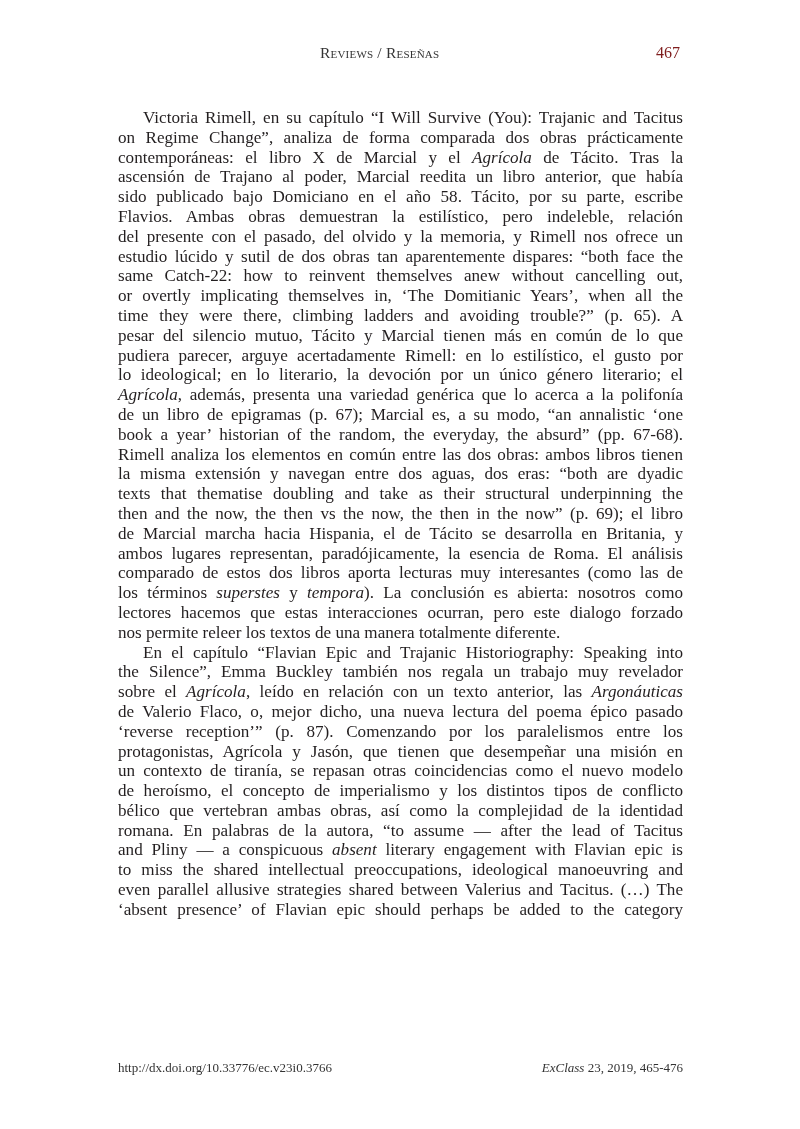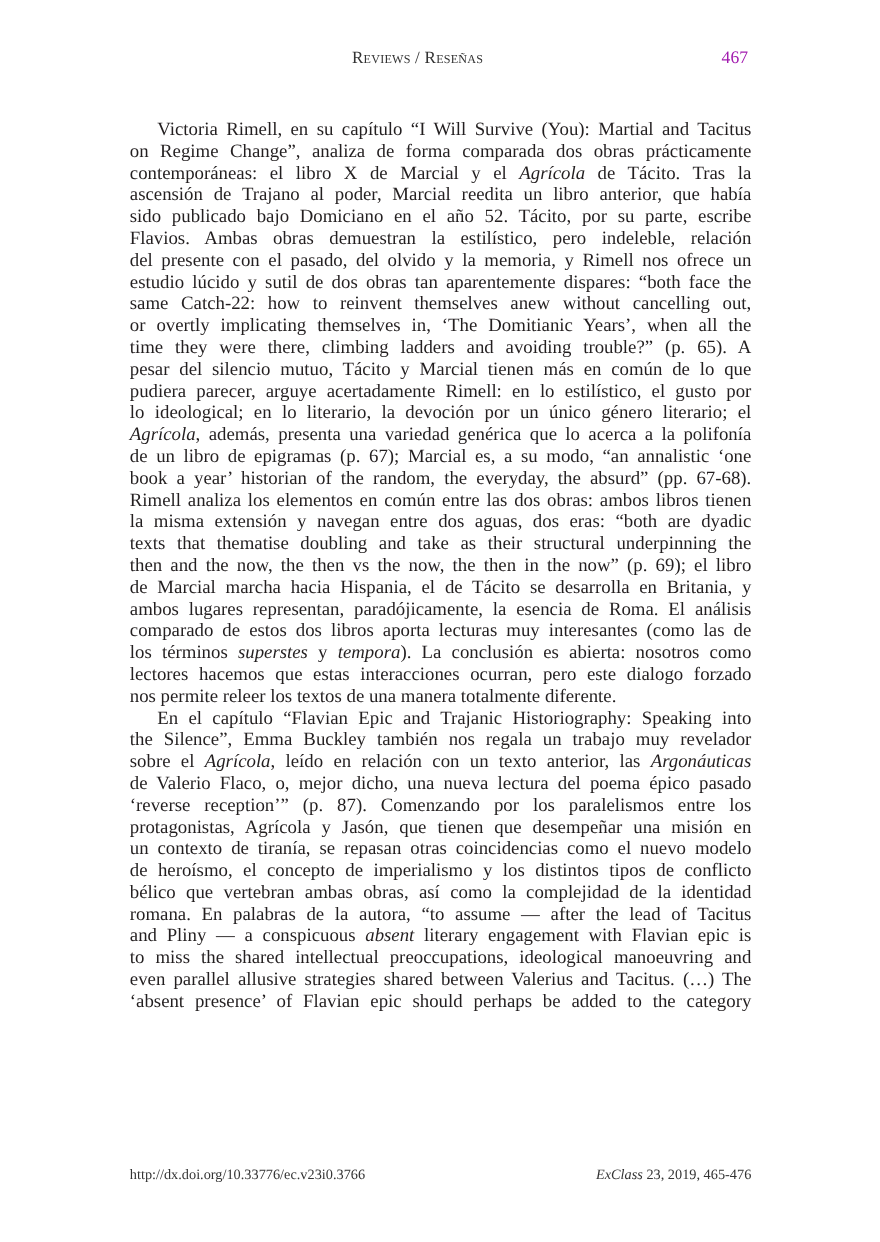--- a/index.html
+++ b/index.html
@@ -1,43 +1,43 @@
 <!DOCTYPE html>
 <html><head>
 <meta charset="utf-8">
 <style>
   html, body { margin: 0; padding: 0; background: #ffffff; }
   body { width: 800px; height: 1129px; position: relative; overflow: hidden; color: #231f20; }
   .header { position: absolute; top: 44px; left: 0; width: 800px; height: 24px; font-family: "Liberation Serif", serif; }
   .running-title { position: absolute; left: 320px; top: 0; font-size: 15.5px; font-variant: small-caps; letter-spacing: 0.2px; color: #333; }
-  .page-number { position: absolute; left: 656px; top: 0; font-size: 16px; color: #a21caf; }
+  .page-number { position: absolute; left: 656px; top: 0; font-size: 16px; color: #7f1d1d; }
   .body-text { position: absolute; top: 108px; left: 118px; width: 565px; font-family: "Liberation Serif", serif; font-size: 17.1px; line-height: 19.8px; text-align: justify; }
   .line { display: block; white-space: nowrap; text-align: justify; text-align-last: justify; height: 19.8px; }
   .line.last { text-align-last: left; }
   .line.indent { padding-left: 25px; }
   .footer { position: absolute; top: 1060px; left: 118px; width: 565px; font-family: "Liberation Serif", serif; font-size: 13px; color: #333; }
   .doi { position: absolute; left: 0; top: 0; }
   .citation { position: absolute; right: 0; top: 0; }
   i { }
 </style>
 </head>
 <body>
 
 <div class="header">
   <span class="running-title">Reviews / Reseñas</span>
   <span class="page-number">467</span>
 </div>
 
 <div class="body-text" id="body-text">
     <div>
-      <span class="line indent">Victoria Rimell, en su capítulo “I Will Survive (You): Martial and Tacitus</span>
+      <span class="line indent">Victoria Rimell, en su capítulo “I Will Survive (You): Trajanic and Tacitus</span>
       <span class="line">on Regime Change”, analiza de forma comparada dos obras prácticamente</span>
       <span class="line">contemporáneas: el libro X de Marcial y el <i>Agrícola</i> de Tácito. Tras la</span>
       <span class="line">ascensión de Trajano al poder, Marcial reedita un libro anterior, que había</span>
-      <span class="line">sido publicado bajo Domiciano en el año 52. Tácito, por su parte, escribe</span>
+      <span class="line">sido publicado bajo Domiciano en el año 58. Tácito, por su parte, escribe</span>
       <span class="line">Flavios. Ambas obras demuestran la estilístico, pero indeleble, relación</span>
       <span class="line">del presente con el pasado, del olvido y la memoria, y Rimell nos ofrece un</span>
       <span class="line">estudio lúcido y sutil de dos obras tan aparentemente dispares: “both face the</span>
       <span class="line">same Catch-22: how to reinvent themselves anew without cancelling out,</span>
       <span class="line">or overtly implicating themselves in, ‘The Domitianic Years’, when all the</span>
       <span class="line">time they were there, climbing ladders and avoiding trouble?” (p. 65). A</span>
       <span class="line">pesar del silencio mutuo, Tácito y Marcial tienen más en común de lo que</span>
       <span class="line">pudiera parecer, arguye acertadamente Rimell: en lo estilístico, el gusto por</span>
       <span class="line">lo ideological; en lo literario, la devoción por un único género literario; el</span>
       <span class="line"><i>Agrícola</i>, además, presenta una variedad genérica que lo acerca a la polifonía</span>

